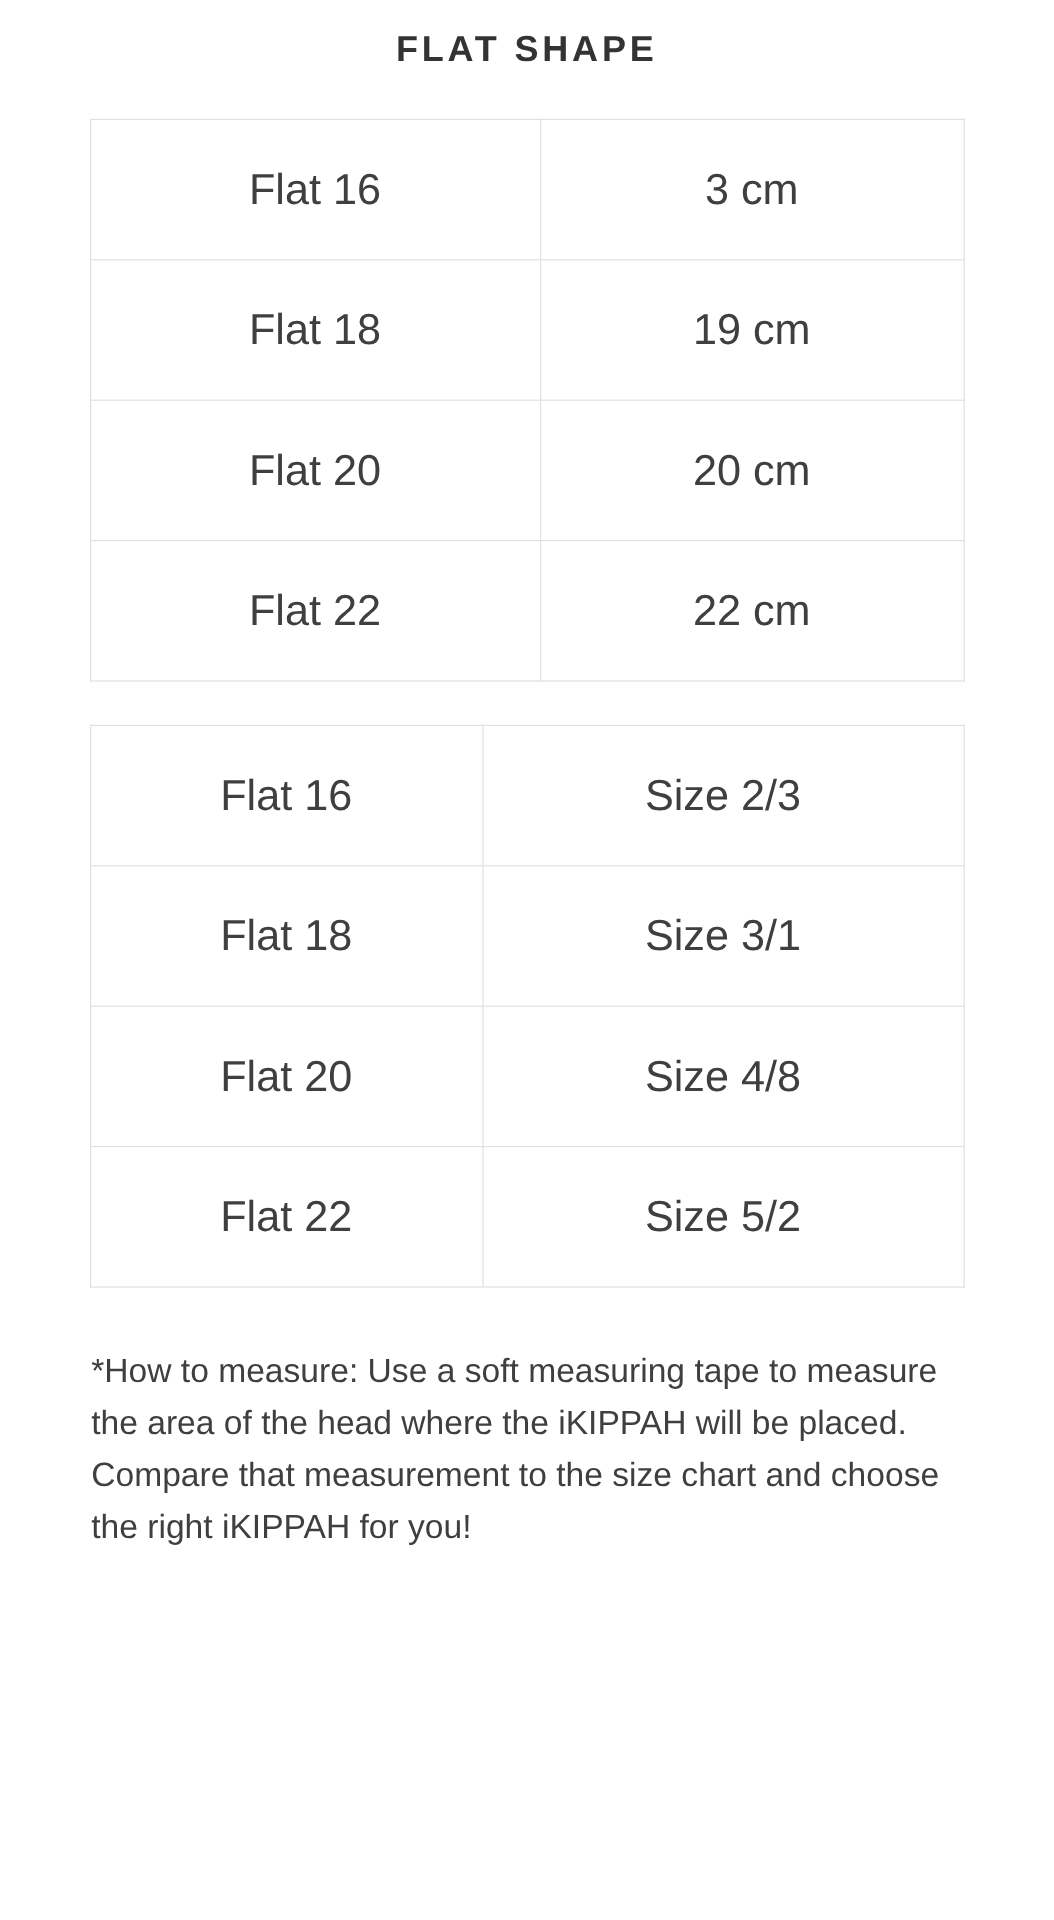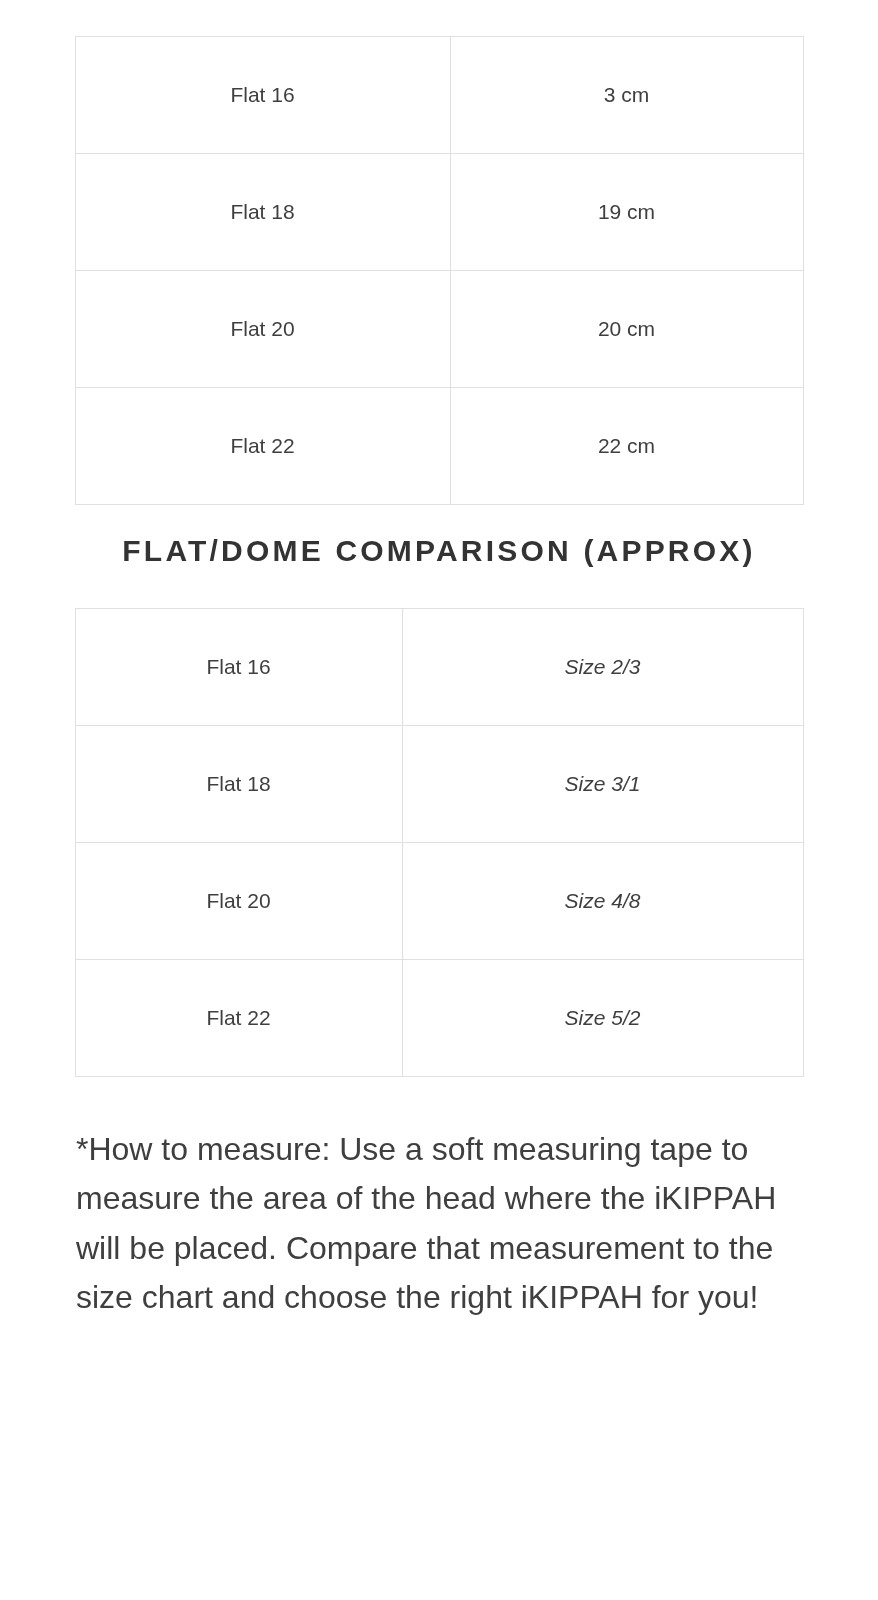--- a/index.html
+++ b/index.html
@@ -48,45 +48,46 @@
     margin-top: 36px;
   }
   #comparison-table {
     width: 726px;
     margin-top: 36px;
   }
   table.size-table td {
     border: 1px solid #e0e0e0;
     text-align: center;
     vertical-align: middle;
-    font-size: 21px;
+    font-size: 36px;
     font-weight: 400;
     color: #3f3f3f;
     padding: 0;
     height: 116px;
   }
   #flat-shape-table td.col-left { width: 374px; }
   #flat-shape-table td.col-right { width: 352px; }
   #comparison-table td.col-left { width: 326px; }
-  #comparison-table td.col-right { width: 400px; font-style: italic; }
+  #comparison-table td.col-right { width: 400px; }
 
   .note {
     width: 726px;
     margin: 48px auto 0 auto;
-    font-size: 32px;
+    font-size: 28px;
     line-height: 1.55;
     color: #3f3f3f;
     padding-bottom: 40px;
   }
 </style>
 </head>
 <body>
 
 <div class="page">
 
+  <h2 class="section-title" id="flat-shape-title">FLAT SHAPE</h2>
 
   <table class="size-table" id="flat-shape-table">
     <tbody>
       <tr>
         <td class="col-left">Flat 16</td>
         <td class="col-right">3 cm</td>
       </tr>
       <tr>
         <td class="col-left">Flat 18</td>
         <td class="col-right">19 cm</td>
@@ -95,21 +96,20 @@
         <td class="col-left">Flat 20</td>
         <td class="col-right">20 cm</td>
       </tr>
       <tr>
         <td class="col-left">Flat 22</td>
         <td class="col-right">22 cm</td>
       </tr>
     </tbody>
   </table>
 
-  <h2 class="section-title" id="comparison-title">FLAT/DOME COMPARISON (APPROX)</h2>
 
   <table class="size-table" id="comparison-table">
     <tbody>
       <tr>
         <td class="col-left">Flat 16</td>
         <td class="col-right">Size 2/3</td>
       </tr>
       <tr>
         <td class="col-left">Flat 18</td>
         <td class="col-right">Size 3/1</td>

